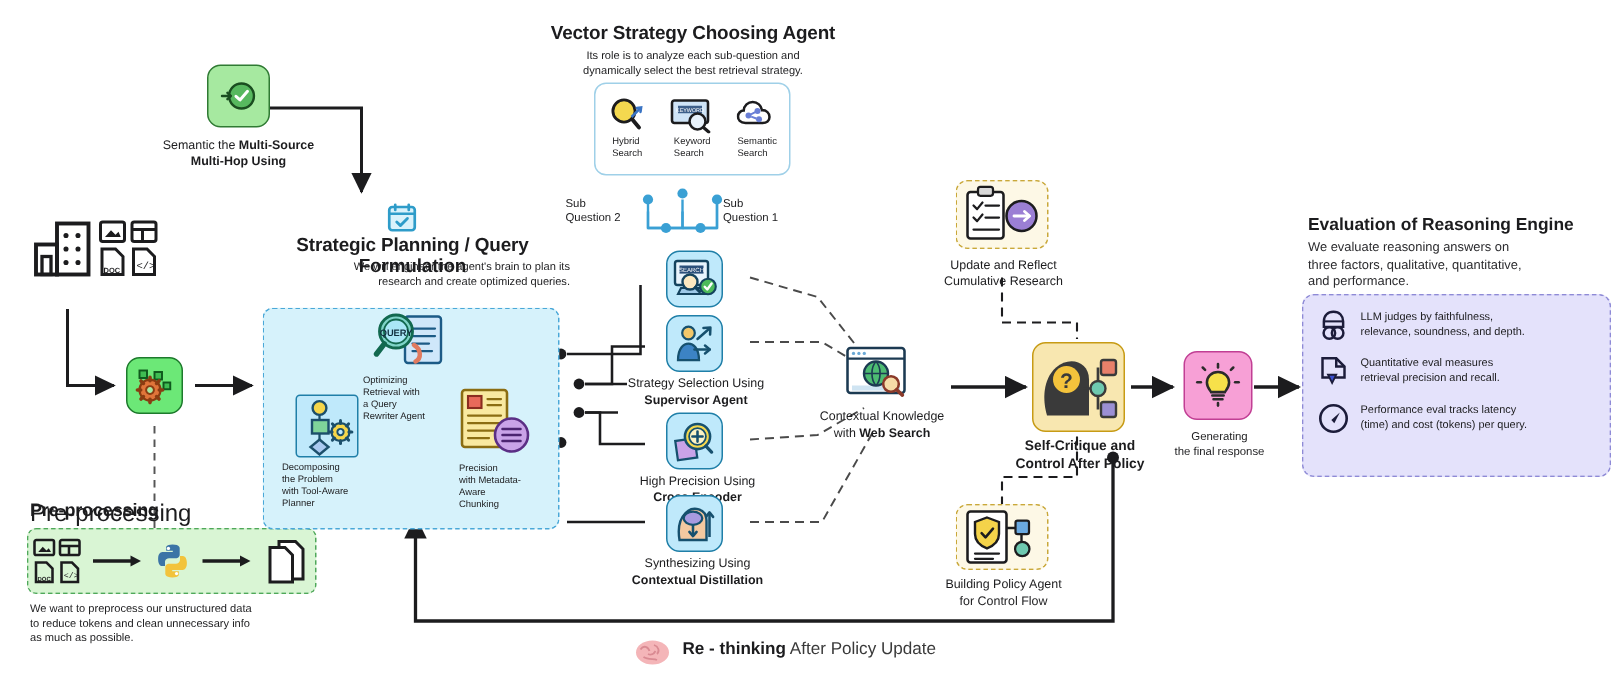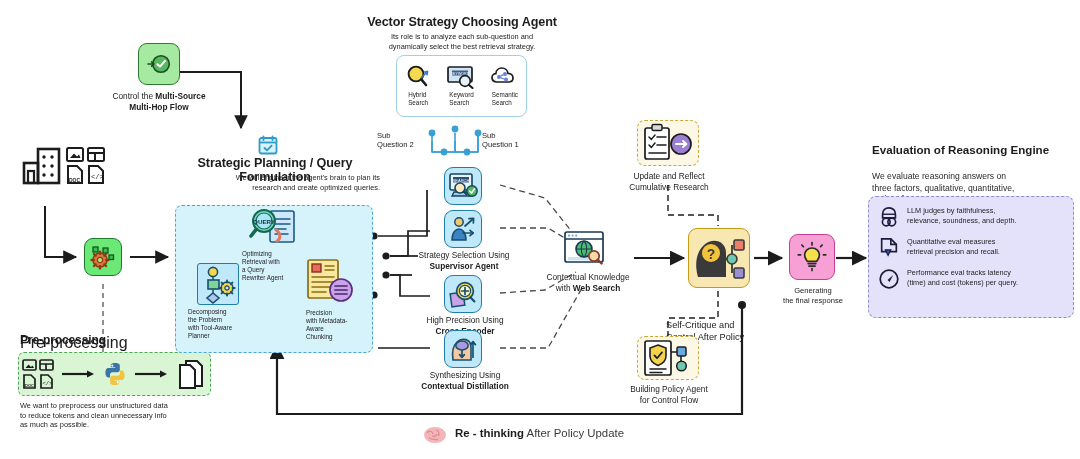--- a/index.html
+++ b/index.html
@@ -12,21 +12,21 @@
     position:relative;
   }
   #stage { position:absolute; inset:0; }
   .abs { position:absolute; }
   svg.layer { position:absolute; left:0; top:0; width:1080px; height:459px; pointer-events:none; }
 
   
   .cap  { font-size:8.3px; line-height:1.32; text-align:center; color:#1c1c1e; }
   .cap b{ font-weight:bold; }
   .ttl  { font-size:12.6px; font-weight:bold; letter-spacing:-.1px; }
-  .sub  { font-size:8.6px; line-height:1.35; color:#2b2b2e;margin-top:12px; }
+  .sub  { font-size:8.6px; line-height:1.35; color:#2b2b2e; }
   .tiny { font-size:7.4px; line-height:1.3; }
   .lbl  { font-size:8.2px; line-height:1.25; }
 
   
   .tile {
     border-radius:9px; display:flex; align-items:center; justify-content:center;
     border:1.4px solid #1c1c1e;
   }
   .tile.green  { background:#a6e9a0; border-color:#2f7a33; }
   .tile.green2 { background:#6ce877; border-color:#1d7a2c; }
@@ -148,22 +148,22 @@
 
   <div class="abs tile green lg-tile" style="left:138px; top:43px;">
     <svg width="26" height="26" viewBox="0 0 26 26">
       <circle cx="15" cy="13" r="8.3" fill="#57b85f" stroke="#1a4d20" stroke-width="1.6"></circle>
       <path d="M11.3,13.2 L14,15.6 L19,9.9" stroke="#fff" stroke-width="2" fill="none" stroke-linecap="round" stroke-linejoin="round"></path>
       <path d="M2,13 L7.5,13" stroke="#1a4d20" stroke-width="1.6" stroke-linecap="round"></path>
       <path d="M5.6,10.9 L7.9,13 L5.6,15.1" stroke="#1a4d20" stroke-width="1.6" fill="none" stroke-linecap="round" stroke-linejoin="round"></path>
     </svg>
   </div>
   <div class="abs cap" style="left:93px; top:91px; width:132px;">
-    <span>Control the </span><b>Multi-Source</b><br>
-    <b>Multi-Hop Flow</b>
+    <span>Semantic the </span><b>Multi-Source</b><br>
+    <b>Multi-Hop Using</b>
   </div>
 
   <div class="abs" style="left:18px; top:143px; width:90px; height:50px;">
     <svg width="90" height="50" viewBox="0 0 90 50">
 
       <g>
         <rect x="6" y="20" width="14" height="20" fill="none" stroke="#1c1c1e" stroke-width="2.6"></rect>
         <rect x="20" y="6" width="21" height="34" fill="none" stroke="#1c1c1e" stroke-width="2.6"></rect>
         <circle cx="26" cy="14" r="1.7" fill="#1c1c1e"></circle>
         <circle cx="34" cy="14" r="1.7" fill="#1c1c1e"></circle>
@@ -489,21 +489,21 @@
     <svg width="54" height="50" viewBox="0 0 54 50">
       <path d="M6,44 C3,34 3,20 12,12 C21,4 34,8 34,20 L34,44 z" fill="#3a3a3a"></path>
       <circle cx="19" cy="20" r="9" fill="#f4c33c"></circle>
       <text x="19" y="25.5" font-size="14" font-weight="bold" text-anchor="middle" font-family="Liberation Sans, sans-serif" fill="#3a3a3a">?</text>
       <path d="M30,26 L40,26 M40,26 L40,12 M40,26 L40,40" stroke="#3a3a3a" stroke-width="1.8" fill="none"></path>
       <rect x="42" y="7" width="10" height="10" rx="1.6" fill="#e8806a" stroke="#3a3a3a" stroke-width="1.6"></rect>
       <circle cx="40" cy="26" r="5" fill="#6ec9b0" stroke="#3a3a3a" stroke-width="1.6"></circle>
       <rect x="42" y="35" width="10" height="10" rx="1.6" fill="#9b8fd4" stroke="#3a3a3a" stroke-width="1.6"></rect>
     </svg>
   </div>
-  <div class="abs" style="left:666px; top:292px; width:108px; font-size:9.2px; font-weight:normal; line-height:1.3;margin-top:28px;">
+  <div class="abs" style="left:666px; top:292px; width:108px; text-align:center; font-size:9.2px; font-weight:bold; line-height:1.3;">
     <span>Self-Critique and</span><br>
     <span>Control After Policy</span>
   </div>
 
   <div class="abs dashbox" style="left:637px; top:336px; width:62px; height:44px; border-color:#c9a83a; background:#fdf8e6;">
     <svg width="58" height="40" viewBox="0 0 58 40" style="margin:1px 0 0 1px;">
       <rect x="6" y="3" width="26" height="34" rx="2" fill="#fff" stroke="#1c1c1e" stroke-width="1.7"></rect>
       <path d="M19,7 L27,10 L27,18 C27,23 23,26 19,27.6 C15,26 11,23 11,18 L11,10 z" fill="#f4d34a" stroke="#1c1c1e" stroke-width="1.6"></path>
       <path d="M15.4,17.4 L18,20.2 L23,14.4" stroke="#1c1c1e" stroke-width="1.7" fill="none" stroke-linecap="round" stroke-linejoin="round"></path>
       <path d="M11,31 L27,31 M11,34.5 L23,34.5" stroke="#1c1c1e" stroke-width="1.5" stroke-linecap="round"></path>

